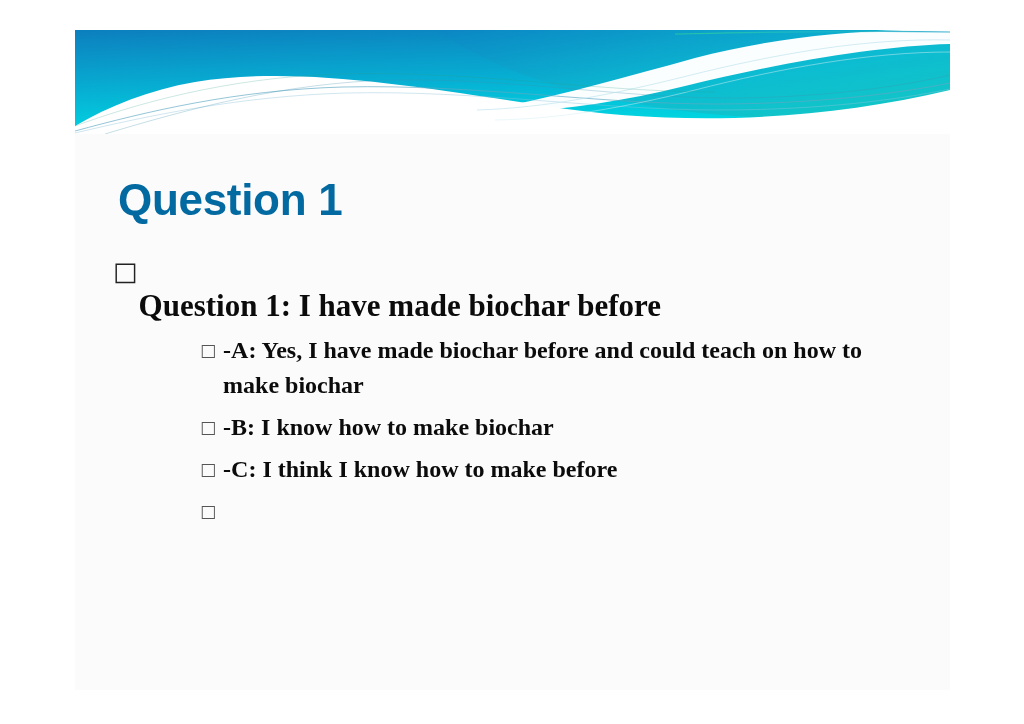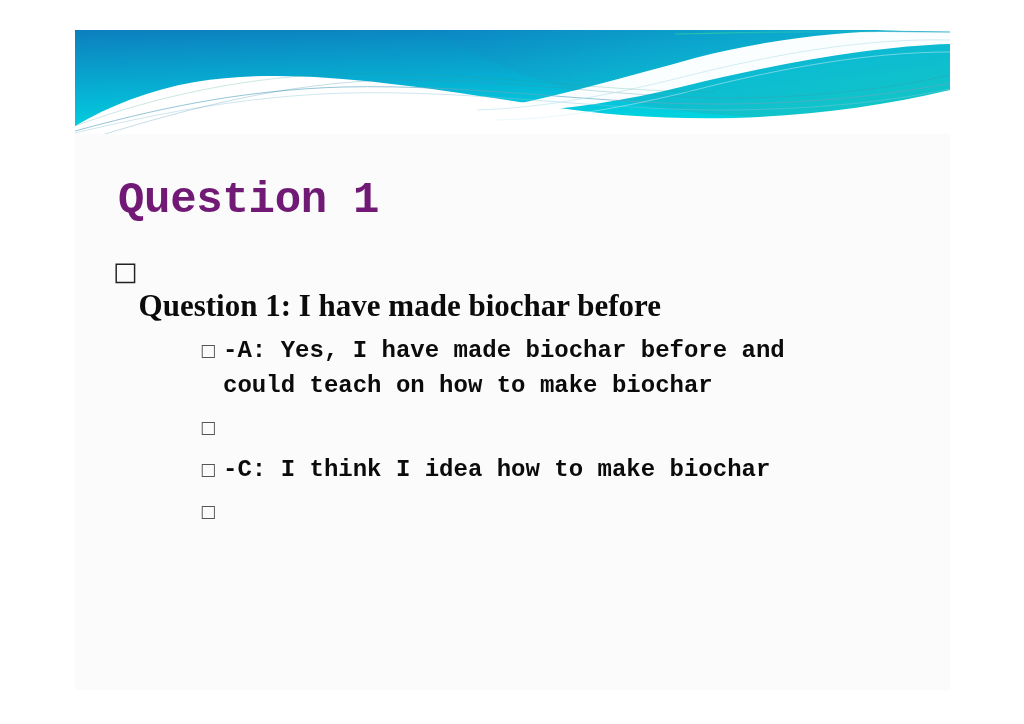--- a/index.html
+++ b/index.html
@@ -40,25 +40,25 @@
     width: 875px;
     height: 104px;
   }
 
   
   .title {
     position: absolute;
     left: 43px;
     top: 144px;
     width: 790px;
-    font-family: Liberation Mono, monospace;
+    font-family: Liberation Sans, sans-serif;
     font-weight: bold;
     font-size: 44px;
     line-height: 52px;
-    color: #701a75;
+    color: #0369a1;
     letter-spacing: -0.3px;
     white-space: nowrap;
   }
 
   
   .body-block {
     position: absolute;
     left: 30px;
     top: 222px;
     width: 810px;
@@ -107,21 +107,20 @@
     flex: 0 0 auto;
     font-size: 17px;
     line-height: 35px;
     color: #555;
     font-family: "DejaVu Sans", sans-serif;
     margin-right: 7px;
   }
   .bullet-l2 .text {
     flex: 1 1 auto;
     max-width: 640px;
-    font-family: Liberation Mono, monospace;
   }
 </style>
 </head>
 <body>
 
 <div class="slide">
 
   <div class="wave-header">
     <svg viewBox="0 0 875 104" preserveAspectRatio="none">
       <defs>
@@ -173,25 +172,26 @@
 
     <div class="sublist">
 
       <div class="bullet-l2">
         <span class="marker">□</span>
         <span class="text">-A: Yes, I have made biochar before and could teach on how to make biochar</span>
       </div>
 
       <div class="bullet-l2">
         <span class="marker">□</span>
+        <span class="text">-B: I know how to make biochar</span>
       </div>
 
       <div class="bullet-l2">
         <span class="marker">□</span>
-        <span class="text">-C: I think I idea how to make biochar</span>
+        <span class="text">-C: I think I know how to make before</span>
       </div>
 
       <div class="bullet-l2">
         <span class="marker">□</span>
       </div>
 
     </div>
   </div>
 
 </div>

